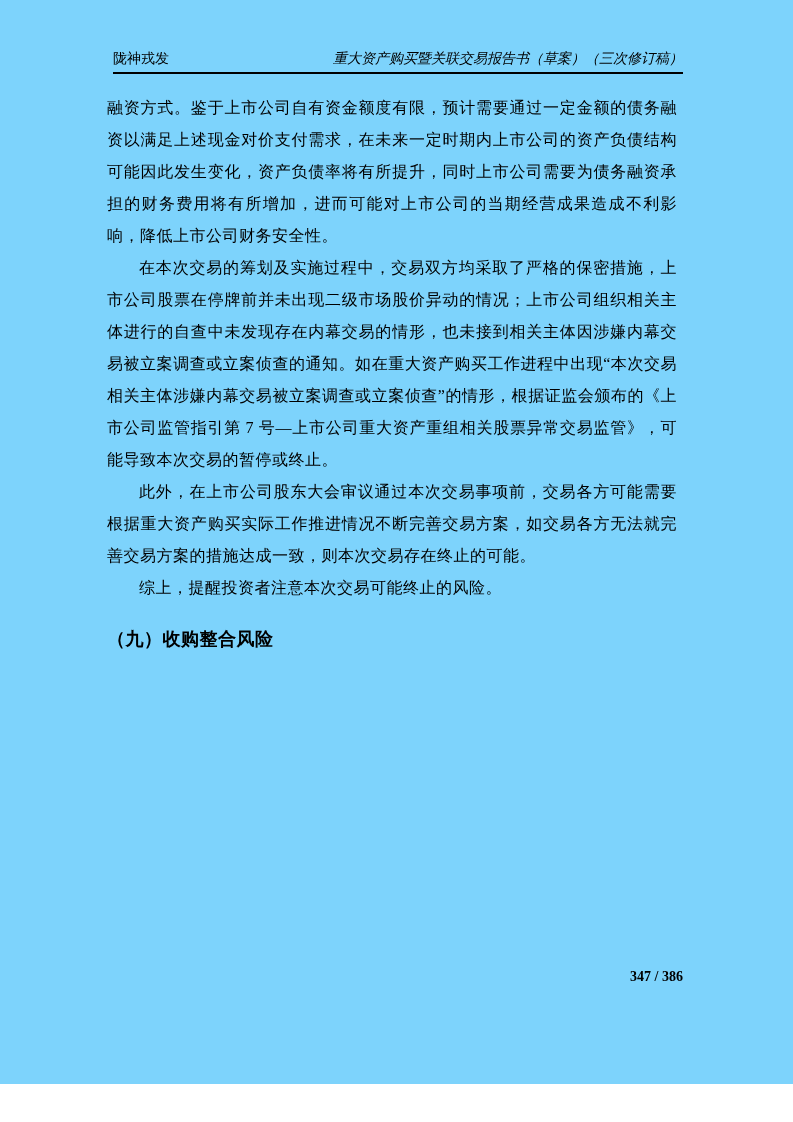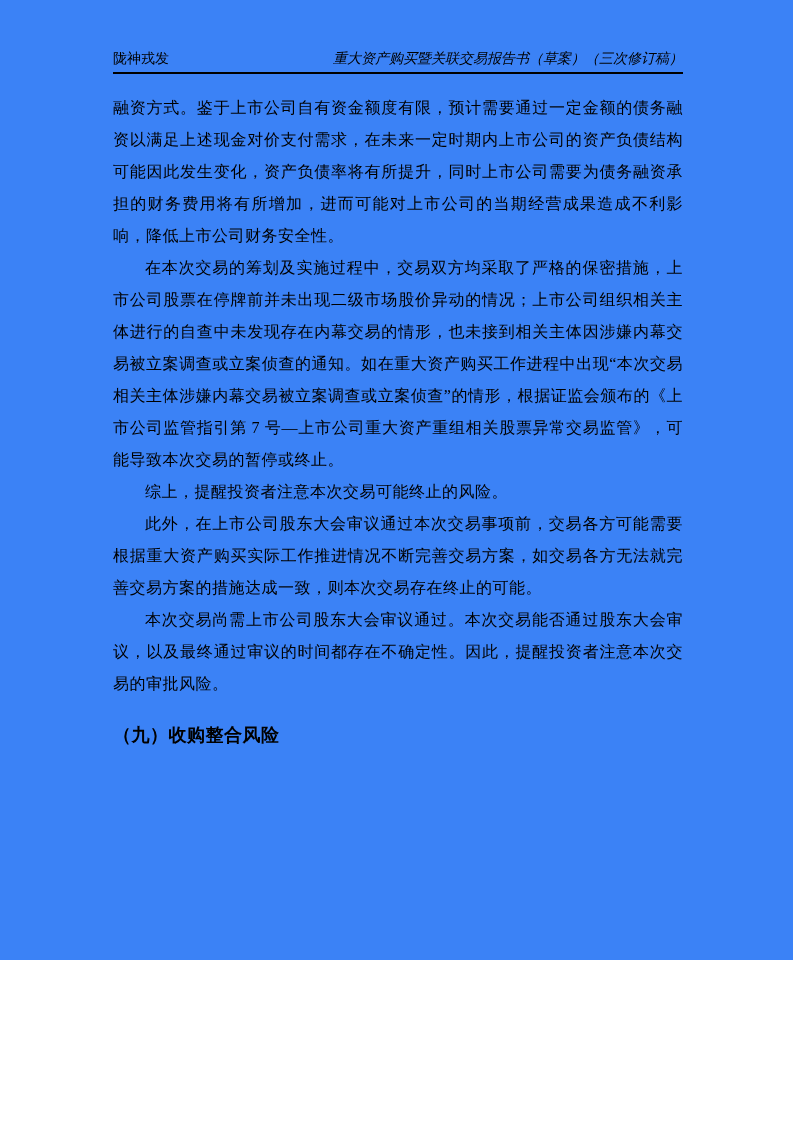--- a/index.html
+++ b/index.html
@@ -1,20 +1,20 @@
 <!DOCTYPE html>
 <html lang="zh"><head>
 <meta charset="utf-8">
 <style>
   html, body { margin: 0; padding: 0; background: #ffffff; }
   .page {
     position: relative;
     width: 793px;
-    height: 960px;
-    background: #3b82f6;
+    height: 1084px;
+    background: #7dd3fc;
     color: #000000;
     font-family: "Liberation Serif", serif;
     overflow: hidden;
   }
   .header {
     position: absolute;
     top: 50px;
     left: 113px;
     width: 570px;
     display: flex;
@@ -23,21 +23,21 @@
     border-bottom: 2px solid #000000;
     padding-bottom: 4px;
     font-size: 14px;
     line-height: 18px;
   }
   .header .h-left { white-space: nowrap; }
   .header .h-right { white-space: nowrap; font-style: italic; }
   .content {
     position: absolute;
     top: 92px;
-    left: 113px;
+    left: 107px;
     width: 570px;
   }
   p.para {
     margin: 0;
     font-size: 16px;
     line-height: 32px;
     text-align: justify;
     text-justify: inter-ideograph;
     text-indent: 2em;
     letter-spacing: 0.5px;
@@ -68,20 +68,19 @@
 
 <div class="page">
   <div class="header">
     <span class="h-left">陇神戎发</span>
     <span class="h-right">重大资产购买暨关联交易报告书（草案）（三次修订稿）</span>
   </div>
 
   <main class="content">
       <p class="para no-indent">融资方式。鉴于上市公司自有资金额度有限，预计需要通过一定金额的债务融资以满足上述现金对价支付需求，在未来一定时期内上市公司的资产负债结构可能因此发生变化，资产负债率将有所提升，同时上市公司需要为债务融资承担的财务费用将有所增加，进而可能对上市公司的当期经营成果造成不利影响，降低上市公司财务安全性。</p>
       <p class="para">在本次交易的筹划及实施过程中，交易双方均采取了严格的保密措施，上市公司股票在停牌前并未出现二级市场股价异动的情况；上市公司组织相关主体进行的自查中未发现存在内幕交易的情形，也未接到相关主体因涉嫌内幕交易被立案调查或立案侦查的通知。如在重大资产购买工作进程中出现“本次交易相关主体涉嫌内幕交易被立案调查或立案侦查”的情形，根据证监会颁布的《上市公司监管指引第 7 号—上市公司重大资产重组相关股票异常交易监管》，可能导致本次交易的暂停或终止。</p>
+      <p class="para">此外，在上市公司股东大会审议通过本次交易事项前，交易各方可能需要根据重大资产购买实际工作推进情况不断完善交易方案，如交易各方无法就完善交易方案的措施达成一致，则本次交易存在终止的可能。</p>
       <p class="para">综上，提醒投资者注意本次交易可能终止的风险。</p>
-      <p class="para">此外，在上市公司股东大会审议通过本次交易事项前，交易各方可能需要根据重大资产购买实际工作推进情况不断完善交易方案，如交易各方无法就完善交易方案的措施达成一致，则本次交易存在终止的可能。</p>
-      <p class="para">本次交易尚需上市公司股东大会审议通过。本次交易能否通过股东大会审议，以及最终通过审议的时间都存在不确定性。因此，提醒投资者注意本次交易的审批风险。</p>
       <h2 class="heading">（九）收购整合风险</h2>
     </main>
 
   <div class="footer">347 / 386</div>
 </div>
 
 </body></html>

